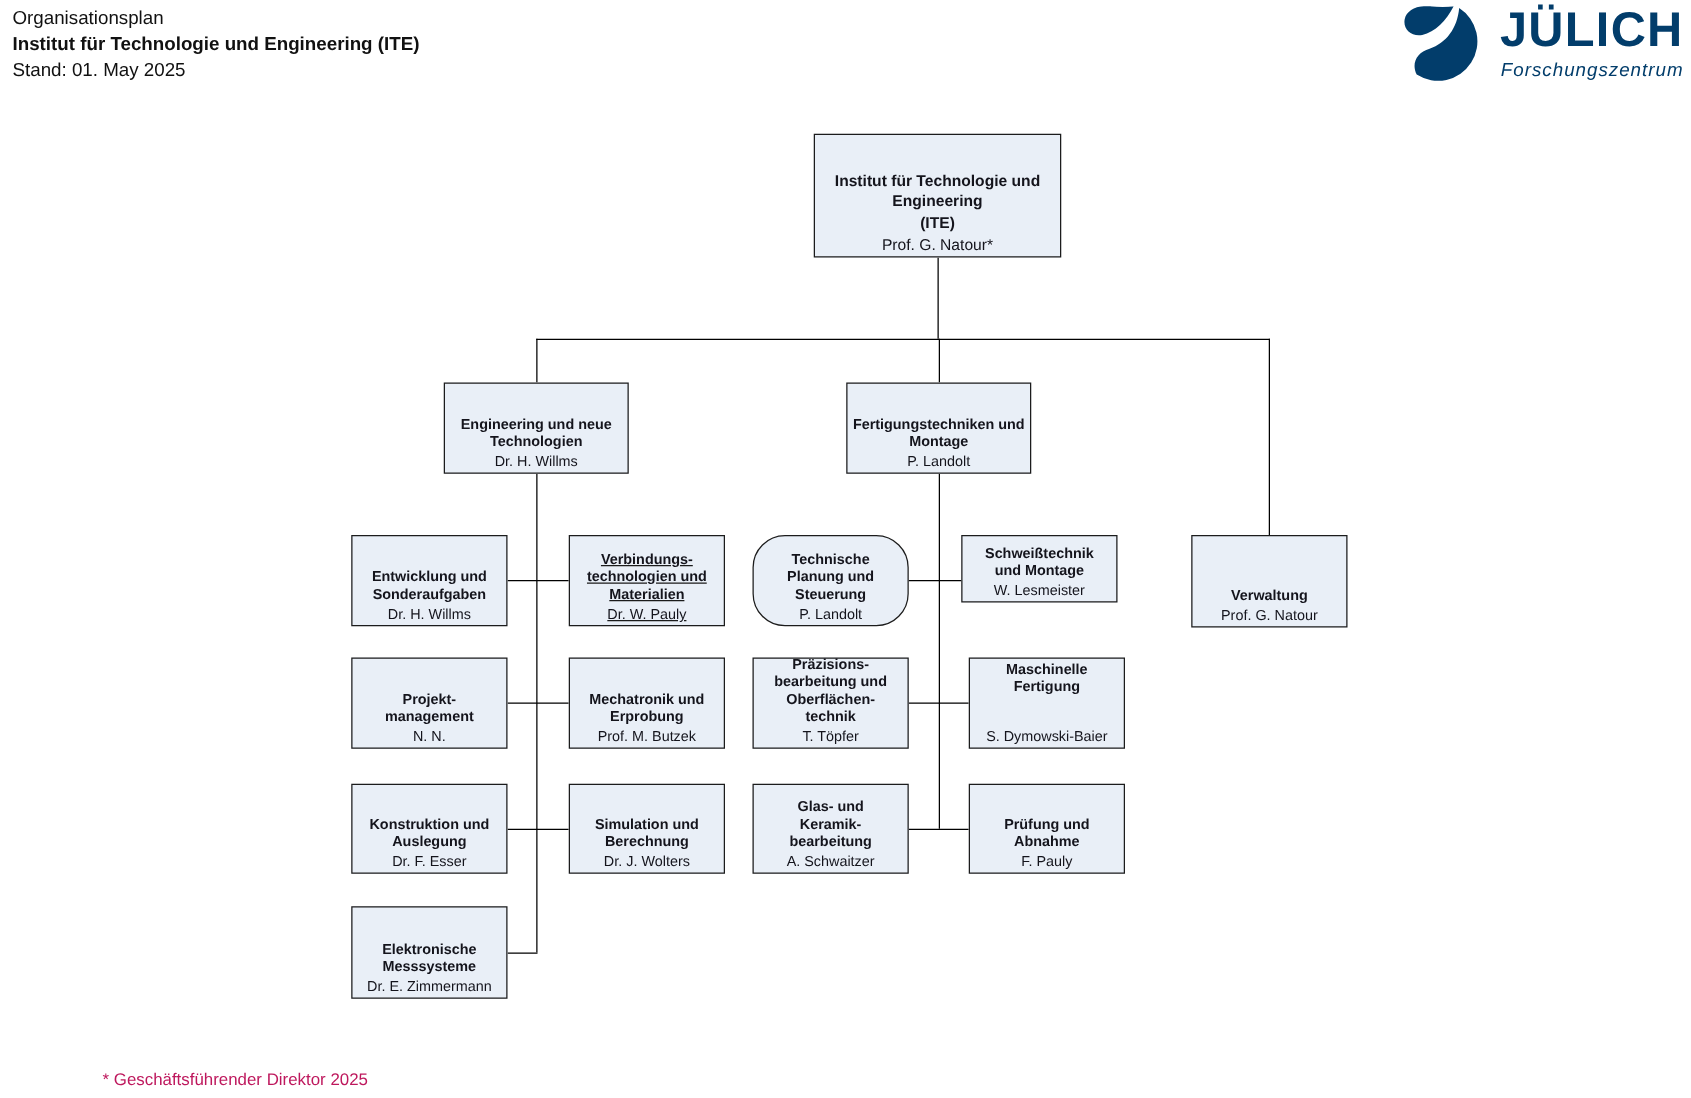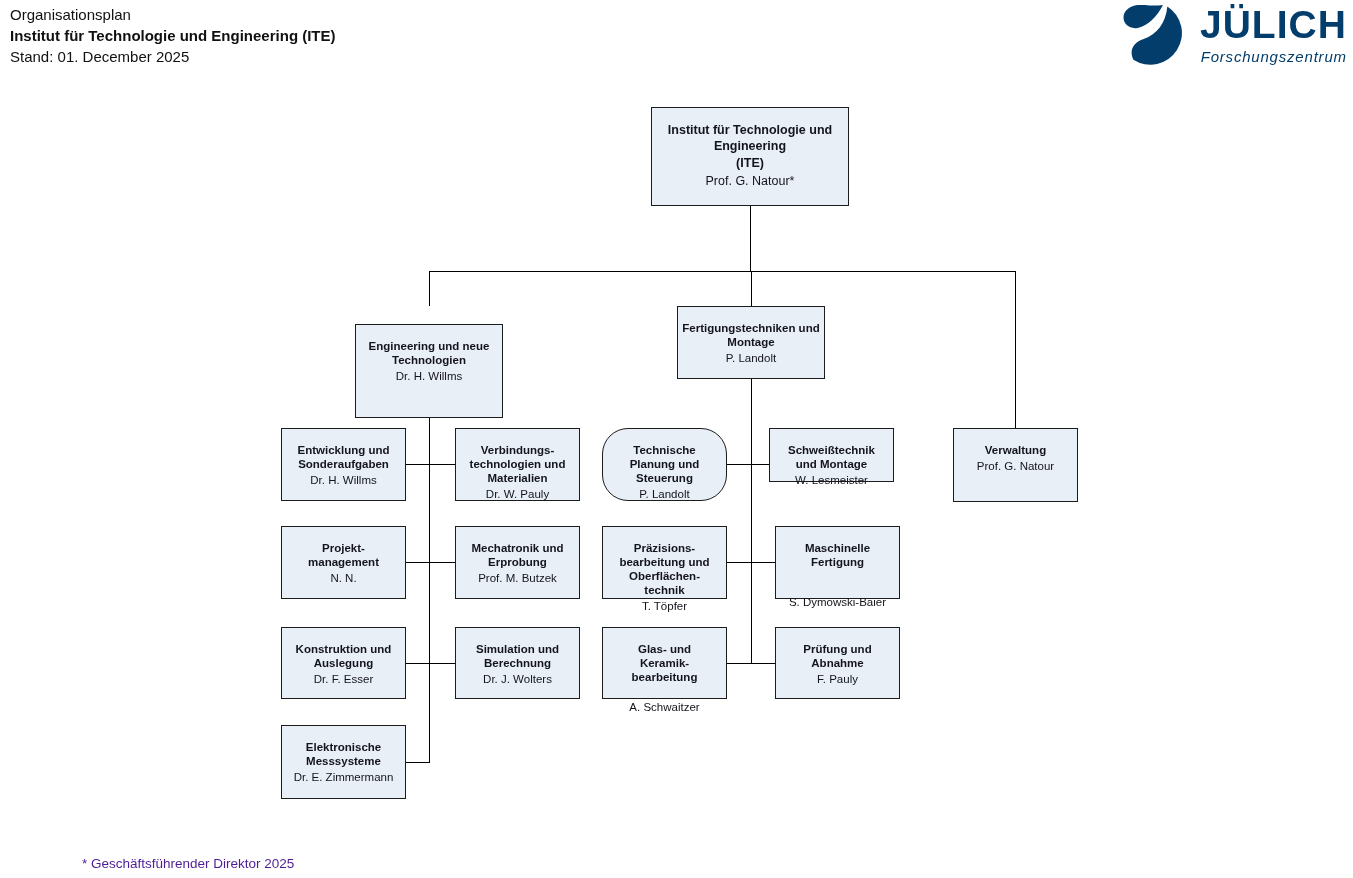--- a/index.html
+++ b/index.html
@@ -25,45 +25,45 @@
 
   
   .box {
     position: absolute;
     background: #e9eff7;
     border: 1px solid #1c1c1c;
     box-sizing: border-box;
     display: flex;
     flex-direction: column;
     align-items: center;
-    justify-content: flex-start;
+    justify-content: flex-end;
     text-align: center;
-    padding: 14px 2px;
+    padding: 1px 2px;
   }
   .box-title { font-weight: bold; font-size: 11.5px; line-height: 1.22; white-space: pre-line; color: #14141c; }
   .box-person { font-size: 11.5px; line-height: 1.22; white-space: pre-line; color: #14141c; margin-top: 2px; }
   .box.root .box-title, .box.root .box-person { font-size: 12.5px; line-height: 1.3; }
 
   
   .hline, .vline { position: absolute; background: #000; }
   .hline { height: 1px; }
   .vline { width: 1px; }
 
   
-  .footnote { position: absolute; left: 82px; top: 856px; font-size: 13.5px; color: #4c1d95; }
+  .footnote { position: absolute; left: 82px; top: 856px; font-size: 13.5px; color: #be185d; }
 </style>
 </head>
 <body>
 
 <div id="page">
 
   <div class="header">
     <div>Organisationsplan</div>
     <div class="bold">Institut für Technologie und Engineering (ITE)</div>
-    <div>Stand: 01. December 2025</div>
+    <div>Stand: 01. May 2025</div>
   </div>
 
   <div class="logo">
     <svg class="logo-mark" viewBox="0 0 100 92" aria-hidden="true">
       <path d="M64,2 C62,24 50,40 32,46 C18,50 12,62 18,74 A40,40 0 1 0 64,2 Z" fill="#023d6b"></path>
       <path d="M58,0 C50,16 38,28 24,31 C12,33 3,25 5,14 C7,4 20,-2 34,0 C42,1 50,1 58,0 Z" fill="#023d6b"></path>
     </svg>
     <div class="logo-text">
       <div class="logo-name">JÜLICH</div>
       <div class="logo-sub">Forschungszentrum</div>
@@ -85,21 +85,21 @@
   <div class="hline" style="left:727px; top:562px; width:48px;"></div>
   <div class="hline" style="left:727px; top:663px; width:48px;"></div>
 
   <div class="box root" style="left:651px; top:107px; width:198px; height:99px;">
     <div class="box-title">Institut für Technologie und
 Engineering
 (ITE)</div>
     <div class="box-person">Prof. G. Natour*</div>
   </div>
 
-  <div class="box" style="left:355px; top:324px; width:148px; height:94px;">
+  <div class="box" style="left:355px; top:306px; width:148px; height:73px;">
     <div class="box-title">Engineering und neue
 Technologien</div>
     <div class="box-person">Dr. H. Willms</div>
   </div>
 
   <div class="box" style="left:677px; top:306px; width:148px; height:73px;">
     <div class="box-title">Fertigungstechniken und
 Montage</div>
     <div class="box-person">P. Landolt</div>
   </div>
@@ -108,21 +108,21 @@
     <div class="box-title">Verwaltung</div>
     <div class="box-person">Prof. G. Natour</div>
   </div>
 
   <div class="box" style="left:281px; top:428px; width:125px; height:73px;">
     <div class="box-title">Entwicklung und
 Sonderaufgaben</div>
     <div class="box-person">Dr. H. Willms</div>
   </div>
 
-  <div class="box" style="left:455px; top:428px; width:125px; height:73px;">
+  <div class="box" style="left:455px; top:428px; width:125px; height:73px;text-decoration:underline;">
     <div class="box-title">Verbindungs-
 technologien und
 Materialien</div>
     <div class="box-person">Dr. W. Pauly</div>
   </div>
 
   <div class="box" style="left:455px; top:526px; width:125px; height:73px;">
     <div class="box-title">Mechatronik und
 Erprobung</div>
     <div class="box-person">Prof. M. Butzek</div>
@@ -172,21 +172,21 @@
 technik</div>
     <div class="box-person">T. Töpfer</div>
   </div>
 
   <div class="box" style="left:775px; top:526px; width:125px; height:73px;gap:24px;">
     <div class="box-title">Maschinelle
 Fertigung</div>
     <div class="box-person">S. Dymowski-Baier</div>
   </div>
 
-  <div class="box" style="left:602px; top:627px; width:125px; height:72px;gap:14px;">
+  <div class="box" style="left:602px; top:627px; width:125px; height:72px;">
     <div class="box-title">Glas- und
 Keramik-
 bearbeitung</div>
     <div class="box-person">A. Schwaitzer</div>
   </div>
 
   <div class="box" style="left:775px; top:627px; width:125px; height:72px;">
     <div class="box-title">Prüfung und
 Abnahme</div>
     <div class="box-person">F. Pauly</div>

